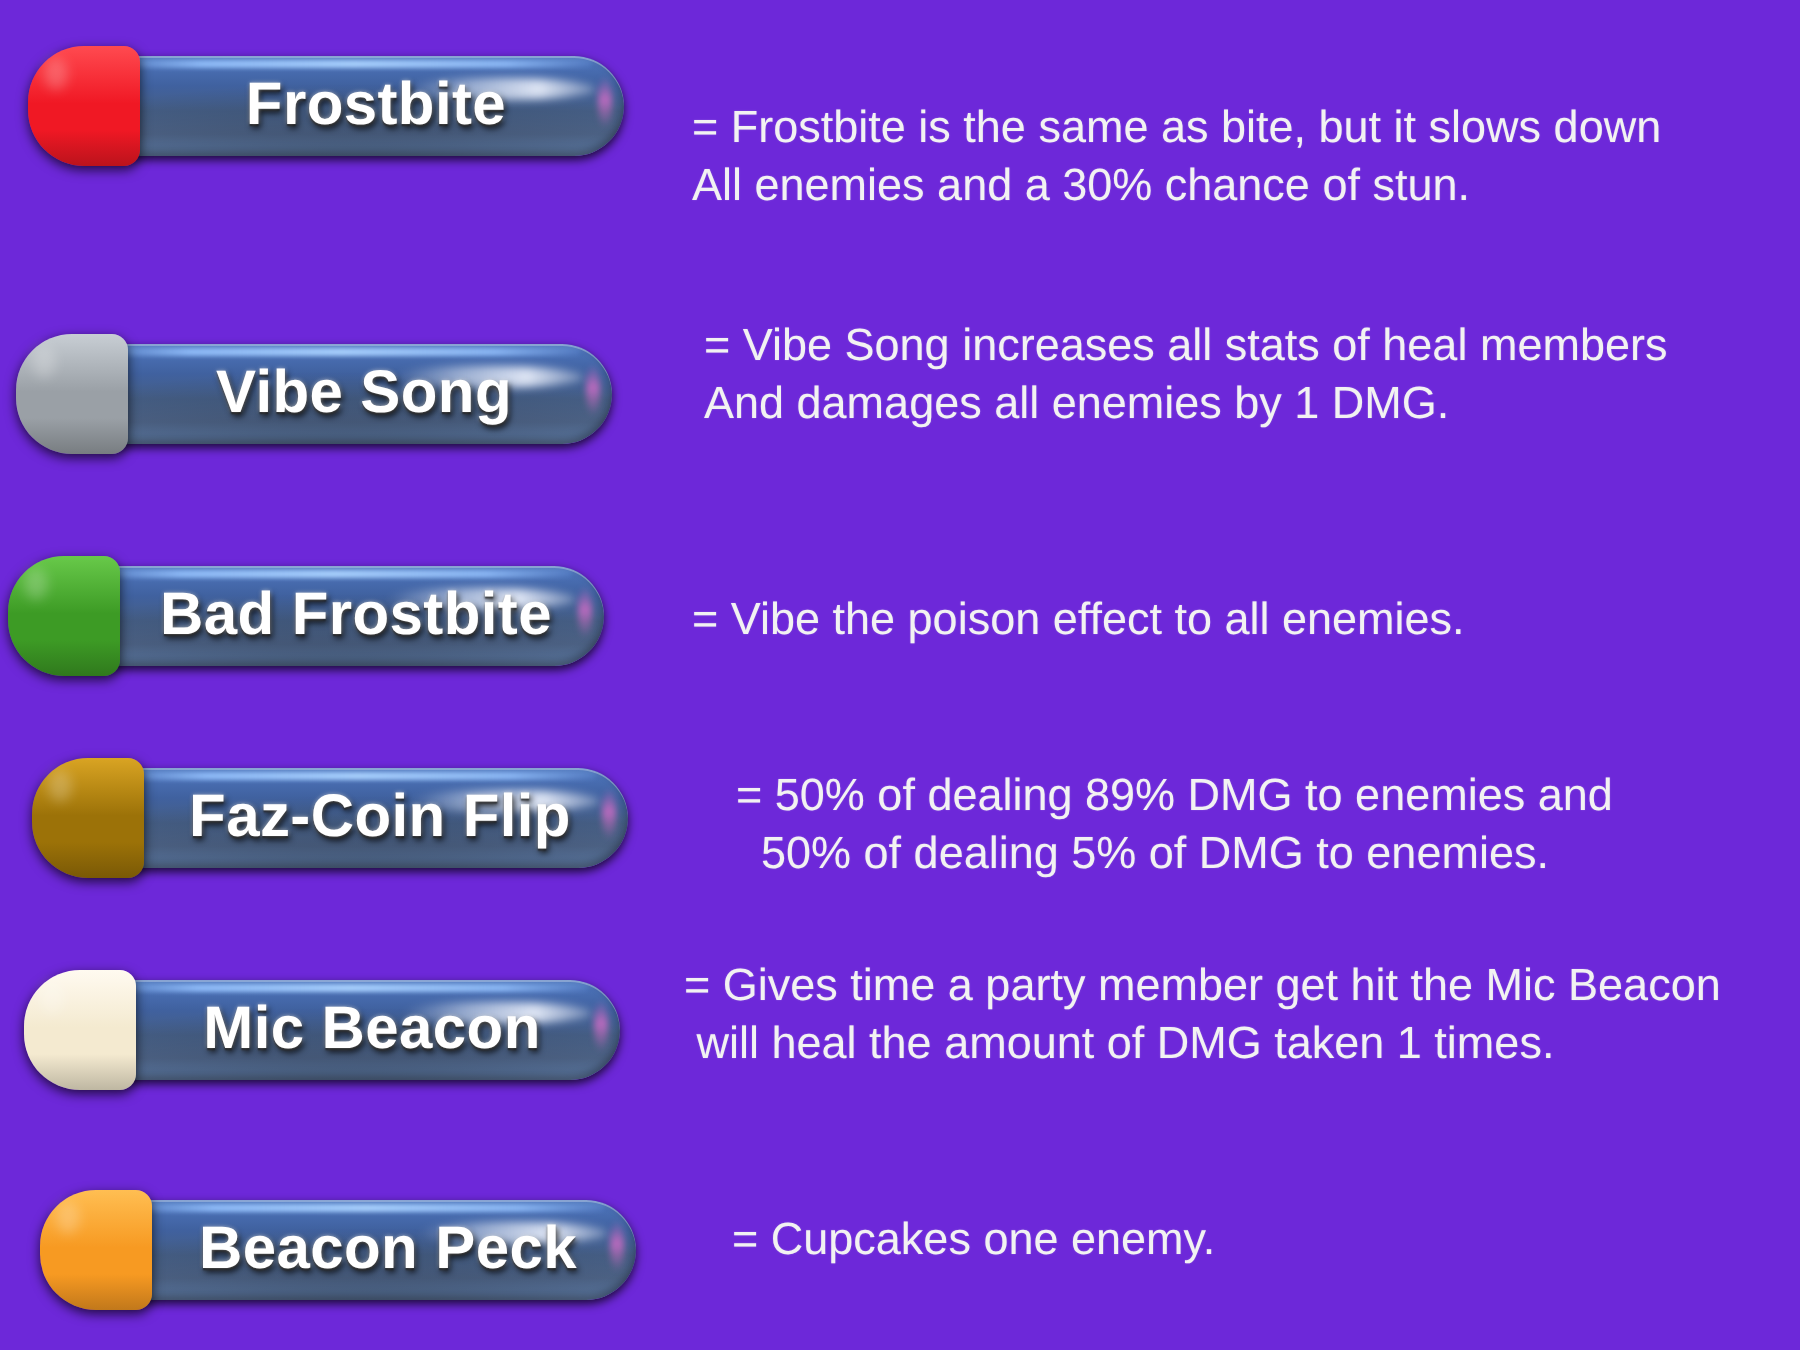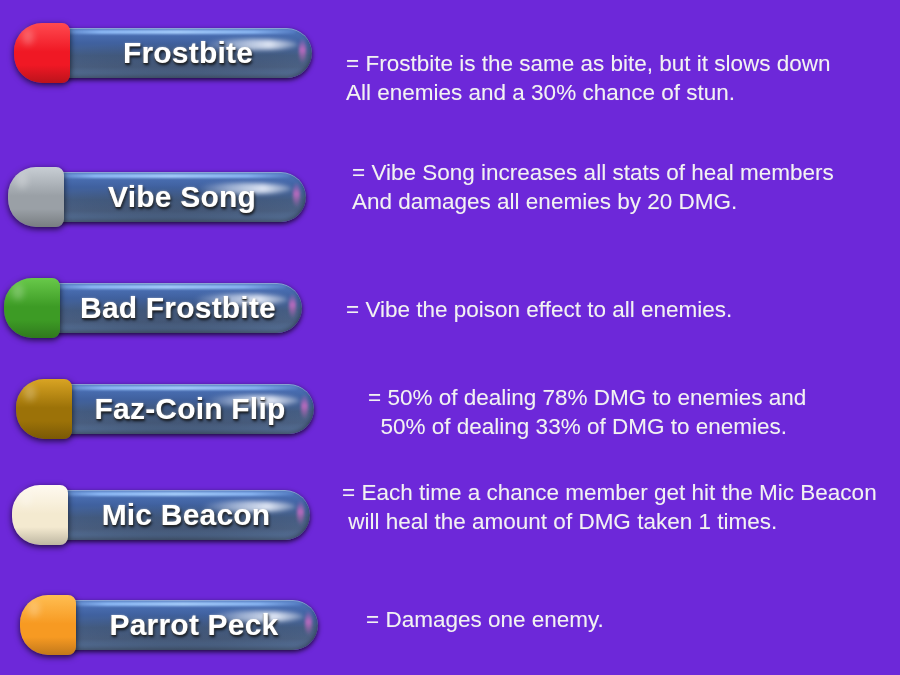--- a/index.html
+++ b/index.html
@@ -182,21 +182,21 @@
     <div class="ability-row">
       <div class="pill-wrap" style="left: 36px; top: 172px;">
         <div class="pill">
           <div class="pill-toprim"></div>
           <div class="pill-glare"></div>
           <div class="pill-edge-tint"></div>
           <div class="pill-cap" style="background: linear-gradient(rgb(200, 206, 212) 0%, rgb(154, 160, 166) 48%, rgb(154, 160, 166) 70%, rgb(120, 125, 129) 100%);"></div>
           <div class="pill-label">Vibe Song</div>
         </div>
       </div>
-      <div class="desc" style="left: 352px; top: 158px;"><span class="line">= Vibe Song increases all stats of heal members</span><span class="line">And damages all enemies by 20 DMG.</span></div>
+      <div class="desc" style="left: 352px; top: 158px;"><span class="line">= Vibe Song increases all stats of heal members</span><span class="line">And damages all enemies by 1 DMG.</span></div>
     </div>
     <div class="ability-row">
       <div class="pill-wrap" style="left: 32px; top: 283px;">
         <div class="pill">
           <div class="pill-toprim"></div>
           <div class="pill-glare"></div>
           <div class="pill-edge-tint"></div>
           <div class="pill-cap" style="background: linear-gradient(rgb(104, 201, 74) 0%, rgb(61, 155, 37) 48%, rgb(61, 155, 37) 70%, rgb(48, 121, 29) 100%);"></div>
           <div class="pill-label">Bad Frostbite</div>
         </div>
@@ -206,39 +206,39 @@
     <div class="ability-row">
       <div class="pill-wrap" style="left: 44px; top: 384px;">
         <div class="pill">
           <div class="pill-toprim"></div>
           <div class="pill-glare"></div>
           <div class="pill-edge-tint"></div>
           <div class="pill-cap" style="background: linear-gradient(rgb(217, 164, 35) 0%, rgb(156, 114, 8) 48%, rgb(156, 114, 8) 70%, rgb(122, 89, 6) 100%);"></div>
           <div class="pill-label">Faz-Coin Flip</div>
         </div>
       </div>
-      <div class="desc" style="left: 368px; top: 383px;"><span class="line">= 50% of dealing 78% DMG to enemies and</span><span class="line">  50% of dealing 33% of DMG to enemies.</span></div>
+      <div class="desc" style="left: 368px; top: 383px;"><span class="line">= 50% of dealing 89% DMG to enemies and</span><span class="line">  50% of dealing 5% of DMG to enemies.</span></div>
     </div>
     <div class="ability-row">
       <div class="pill-wrap" style="left: 40px; top: 490px;">
         <div class="pill">
           <div class="pill-toprim"></div>
           <div class="pill-glare"></div>
           <div class="pill-edge-tint"></div>
           <div class="pill-cap" style="background: linear-gradient(rgb(255, 250, 240) 0%, rgb(244, 234, 208) 48%, rgb(244, 234, 208) 70%, rgb(190, 183, 162) 100%);"></div>
           <div class="pill-label">Mic Beacon</div>
         </div>
       </div>
-      <div class="desc" style="left: 342px; top: 478px;"><span class="line">= Each time a chance member get hit the Mic Beacon</span><span class="line"> will heal the amount of DMG taken 1 times.</span></div>
+      <div class="desc" style="left: 342px; top: 478px;"><span class="line">= Gives time a party member get hit the Mic Beacon</span><span class="line"> will heal the amount of DMG taken 1 times.</span></div>
     </div>
     <div class="ability-row">
       <div class="pill-wrap" style="left: 48px; top: 600px;">
         <div class="pill">
           <div class="pill-toprim"></div>
           <div class="pill-glare"></div>
           <div class="pill-edge-tint"></div>
           <div class="pill-cap" style="background: linear-gradient(rgb(255, 190, 82) 0%, rgb(247, 154, 34) 48%, rgb(247, 154, 34) 70%, rgb(193, 120, 27) 100%);"></div>
-          <div class="pill-label">Parrot Peck</div>
-        </div>
-      </div>
-      <div class="desc" style="left: 366px; top: 605px;"><span class="line">= Damages one enemy.</span></div>
+          <div class="pill-label">Beacon Peck</div>
+        </div>
+      </div>
+      <div class="desc" style="left: 366px; top: 605px;"><span class="line">= Cupcakes one enemy.</span></div>
     </div>
   </div>
 
 </body></html>

